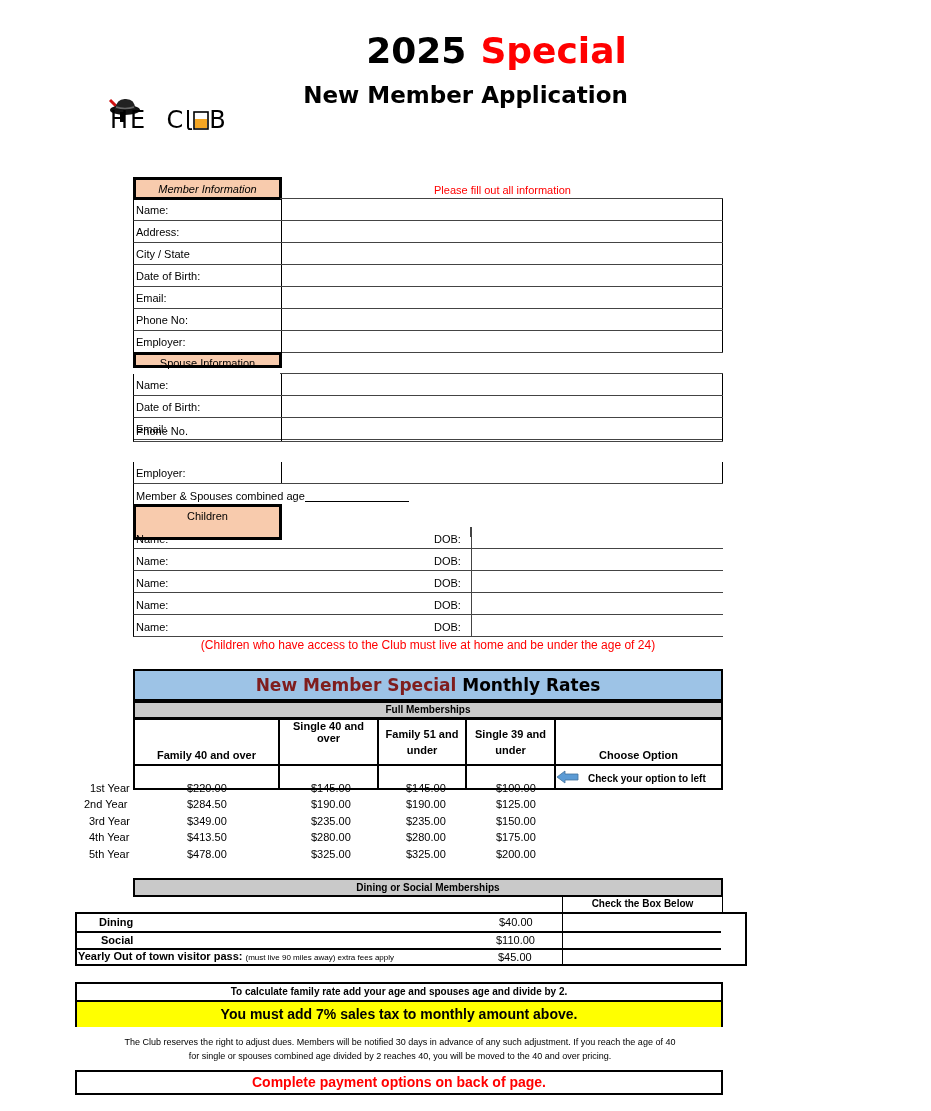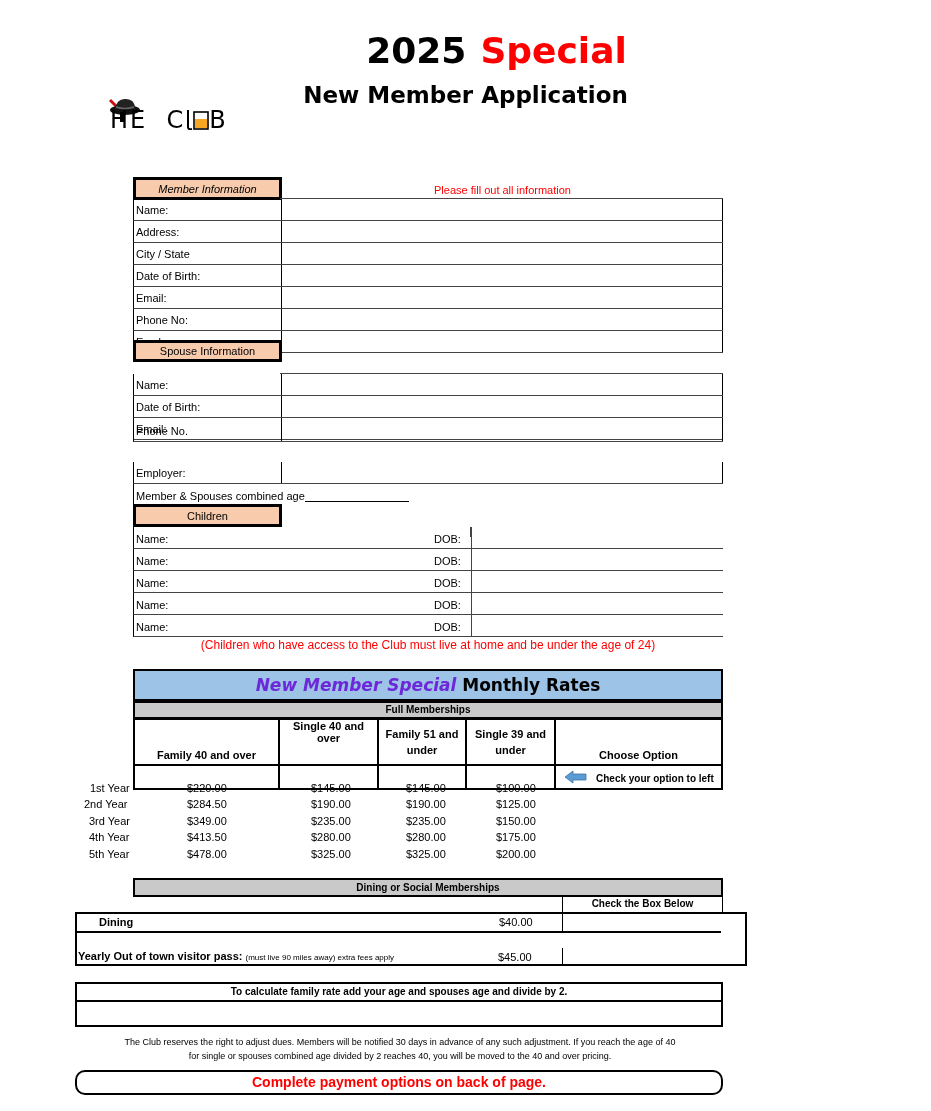--- a/index.html
+++ b/index.html
@@ -16,21 +16,21 @@
   .form-row .lbl { position:absolute; left:2px; top:5px; font-size:11px; }
   .form-row .val { position:absolute; left:147px; top:0; right:0; height:21px; border-left:1.5px solid #000; border-right:1px solid #000; }
   .form-top { position:absolute; left:280px; width:443px; border-top:1px solid #444; }
   .child-row { position:absolute; left:133px; width:590px; height:22px; border-bottom:1px solid #444; border-left:1px solid #000; box-sizing:border-box; }
   .child-row .lbl { position:absolute; left:2px; top:6px; font-size:11px; }
   .child-row .dob { position:absolute; left:300px; top:6px; font-size:11px; }
   .child-row .dobval { position:absolute; left:337px; top:0; right:0; height:21px; border-left:1px solid #444; }
   .red-note { color:#ff0000; font-size:12px; text-align:center; }
   table { border-collapse:collapse; }
   .rates-head { left:133px; top:669px; width:590px; height:32px; background:#9dc3e6; border:2px solid #000; box-sizing:border-box; text-align:center; font-size:17px; font-weight:bold; line-height:28px; font-family:"DejaVu Sans", sans-serif; }
-  .rates-head .red { color:#6d28d9;font-style:italic; }
+  .rates-head .red { color:#7f1d1d; }
   .gray-bar { background:#c9c9c9; border:2px solid #000; box-sizing:border-box; text-align:center; font-size:10px; font-weight:bold; }
   .opt-table { position:absolute; left:133px; top:718px; width:590px; }
   .opt-table td { border:2px solid #000; font-size:11px; font-weight:bold; text-align:center; padding:0; }
   .price-row { position:absolute; left:70px; width:500px; height:17px; font-size:11px; }
   .price-row span { position:absolute; top:0; }
   .box-line { position:absolute; border:2px solid #000; box-sizing:border-box; text-align:center; }
 </style>
 </head>
 <body>
 
@@ -84,21 +84,21 @@
   </div>
 <div class="form-row" style="top:309px;">
     <span class="lbl">Phone No:</span>
     <div class="val"></div>
   </div>
 <div class="form-row" style="top:331px;">
     <span class="lbl">Employer:</span>
     <div class="val"></div>
   </div>
 
-<div class="abs hdr-box" style="left:133px;top:340px;width:149px;height:22px;line-height:17px;">Spouse Information</div>
+<div class="abs hdr-box" style="left:133px;top:352px;width:149px;height:16px;line-height:17px;">Spouse Information</div>
 <div class="form-top" style="top:373px;"></div>
 <div class="form-row" style="top:374px;">
     <span class="lbl">Name:</span>
     <div class="val"></div>
   </div>
 <div class="form-row" style="top:396px;">
     <span class="lbl">Date of Birth:</span>
     <div class="val"></div>
   </div>
 <div class="form-row" style="top:418px;">
@@ -112,21 +112,21 @@
 <div class="form-row" style="top:462px;">
     <span class="lbl">Employer:</span>
     <div class="val"></div>
   </div>
 
 <div class="abs small" style="left:136px;top:490px;">
   <span>Member &amp; Spouses combined age</span><span style="display:inline-block;width:104px;border-bottom:1px solid #000;height:11px;vertical-align:-2px;"></span>
 </div>
 <div class="abs" style="left:133px;top:484px;height:22px;border-left:1px solid #000;"></div>
 
-<div class="abs hdr-box" style="left:133px;top:504px;width:149px;height:23px;line-height:18px;">Children</div>
+<div class="abs hdr-box" style="left:133px;top:504px;width:149px;height:36px;line-height:18px;">Children</div>
 <div class="abs" style="left:470px;top:527px;height:10px;border-left:1px solid #444;"></div>
 <div class="child-row" style="top:527px;">
     <span class="lbl">Name:</span>
     <span class="dob">DOB:</span>
     <div class="dobval"></div>
   </div>
 <div class="child-row" style="top:549px;">
     <span class="lbl">Name:</span>
     <span class="dob">DOB:</span>
     <div class="dobval"></div>
@@ -161,21 +161,21 @@
     <td style="width:97px;vertical-align:bottom;padding-bottom:20px;">Single 40 and over</td>
     <td style="width:86px;line-height:16px;">Family 51 and under</td>
     <td style="width:87px;line-height:16px;">Single 39 and under</td>
     <td style="vertical-align:bottom;padding-bottom:3px;">Choose Option</td>
   </tr>
   <tr style="height:24px;">
     <td></td>
     <td></td>
     <td></td>
     <td></td>
-    <td style="font-size:10px;text-align:left;padding-left:8px;white-space:nowrap;">
+    <td style="font-size:10px;text-align:left;white-space:nowrap;">
       <svg width="24" height="14" viewBox="0 0 24 14" style="vertical-align:-2px;margin-right:8px;">
             <path d="M1 7 L9 1 L9 4 L22 4 L22 10 L9 10 L9 13 Z" fill="#5b9bd5" stroke="#41719c" stroke-width="0.8"></path>
           </svg><span>Check your option to left</span>
     </td>
   </tr>
 </tbody>
   </table>
 
 <div class="price-row" style="top:782px;">
   <span style="left:20px;">1st Year</span>
@@ -215,27 +215,33 @@
 
 <div class="abs gray-bar" style="left:133px;top:878px;width:590px;height:19px;line-height:15px;">Dining or Social Memberships</div>
 <div class="abs" style="left:562px;top:896px;width:161px;height:17px;border-left:1.5px solid #000;border-right:1px solid #000;box-sizing:border-box;text-align:center;font-size:10px;font-weight:bold;line-height:16px;">Check the Box Below</div>
 
 <div class="abs" style="left:75px;top:912px;width:672px;height:54px;border:2px solid #000;box-sizing:border-box;">
   <div class="abs" style="left:0;top:0;width:644px;height:17px;border-bottom:2px solid #000;">
     <span class="abs" style="left:22px;top:2px;font-size:11px;font-weight:bold;">Dining</span>
     <span class="abs" style="left:422px;top:2px;font-size:11px;">$40.00</span>
     <div class="abs" style="left:485px;top:0;width:159px;height:17px;border-left:1.5px solid #000;"></div>
   </div>
+  <div class="abs" style="left:0;top:19px;width:644px;height:15px;border-bottom:2px solid #000;">
+    <span class="abs" style="left:24px;top:1px;font-size:11px;font-weight:bold;">Social</span>
+    <span class="abs" style="left:419px;top:1px;font-size:11px;">$110.00</span>
+    <div class="abs" style="left:485px;top:0;width:159px;height:15px;border-left:1.5px solid #000;"></div>
+  </div>
   <div class="abs" style="left:0;top:36px;width:644px;height:14px;">
     <span class="abs" style="left:1px;top:0;font-size:11px;font-weight:bold;white-space:nowrap;"><span>Yearly Out of town visitor pass:</span> <span style="font-size:8px;font-weight:normal;">(must live 90 miles away) extra fees apply</span></span>
     <span class="abs" style="left:421px;top:1px;font-size:11px;">$45.00</span>
     <div class="abs" style="left:485px;top:-2px;width:159px;height:16px;border-left:1.5px solid #000;"></div>
   </div>
 </div>
 
 <div class="box-line" style="left:75px;top:982px;width:648px;height:45px;">
   <div style="height:16px;line-height:15px;font-size:10px;font-weight:bold;border-bottom:2px solid #000;">To calculate family rate add your age and spouses age and divide by 2.</div>
+  <div style="height:25px;line-height:24px;background:#ffff00;font-size:14px;font-weight:bold;">You must add 7% sales tax to monthly amount above.</div>
 </div>
 <div class="abs" style="left:70px;width:660px;top:1035px;text-align:center;font-size:9px;line-height:14px;">
   <div>The Club reserves the right to adjust dues. Members will be notified 30 days in advance of any such adjustment. If you reach the age of 40</div>
   <div>for single or spouses combined age divided by 2 reaches 40, you will be moved to the 40 and over pricing.</div>
 </div>
-<div class="box-line" style="left:75px;top:1070px;width:648px;height:25px;line-height:21px;color:#ff0000;font-size:14px;font-weight:bold;border-radius:10px;">Complete payment options on back of page.</div>
+<div class="box-line" style="left:75px;top:1070px;width:648px;height:25px;line-height:21px;color:#ff0000;font-size:14px;font-weight:bold;">Complete payment options on back of page.</div>
 
 </body></html>

